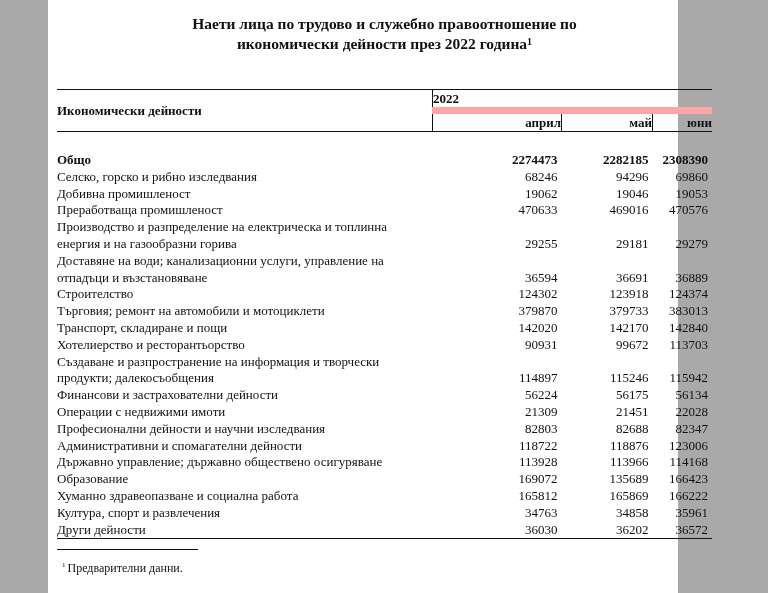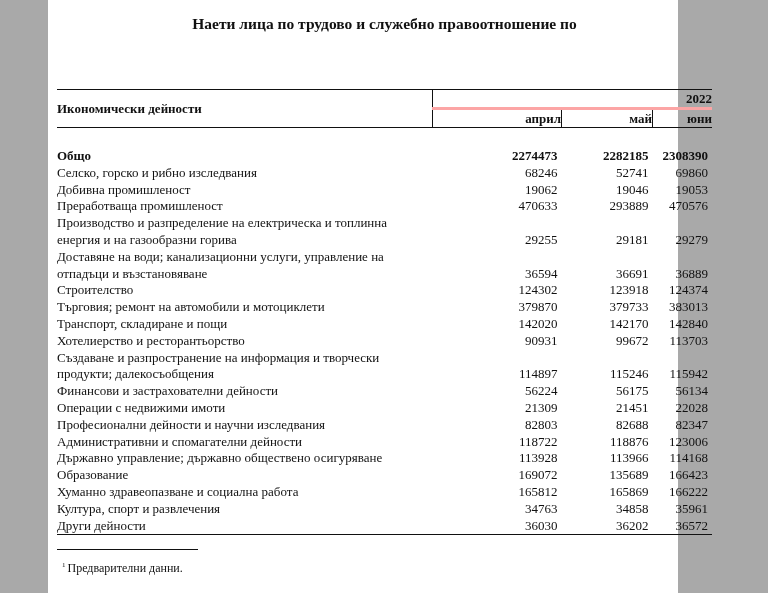--- a/index.html
+++ b/index.html
@@ -27,22 +27,22 @@
     border-collapse: collapse; font-size: 13px;
   }
   table.data td, table.data th { padding: 0; }
   th.act {
     text-align: left; font-weight: bold; padding-left: 0; vertical-align: middle;
     border-top: 1.5px solid #111; border-bottom: 1.5px solid #111;
     width: 375px; height: 36px;
   }
   th.year {
     border-top: 1.5px solid #111; border-left: 1px solid #111;
-    border-bottom: 3px solid #fca5a5;
-    text-align: right; font-weight: bold; height: 17px;
+    border-bottom: 7px solid #fca5a5;
+    text-align: left; font-weight: bold; height: 17px;
   }
   th.mon {
     text-align: right; font-weight: bold; padding-right: 4px;
     border-left: 1px solid #111; border-bottom: 1.5px solid #111; height: 17px;
   }
   th.mon.first { width: 88px; padding-left: 40px; }
   th.mon.second { width: 90px; }
   tr.spacer td { height: 20px; }
   tr.row td { vertical-align: bottom; line-height: 16.8px; }
   tr.row td.lbl { padding-left: 0; padding-right: 6px; }
@@ -56,20 +56,21 @@
     position: absolute; left: 14px; top: 561px; font-size: 12px;
   }
   .footnote sup { font-size: 7px; vertical-align: top; margin-right: 2px; }
 </style>
 </head>
 <body>
 
 <div class="page">
   <div class="title">
     <div>Наети лица по трудово и служебно правоотношение по</div>
+    <div><span>икономически дейности през 2022 година</span><sup>1</sup></div>
   </div>
 
 
   <table class="data">
     <thead>
       <tr>
         <th class="act" rowspan="2">Икономически дейности</th>
         <th class="year" colspan="3">2022</th>
       </tr>
       <tr>
@@ -84,33 +85,33 @@
         </tr>
     <tr class="row bold">
           <td class="lbl">Общо</td>
           <td class="num">2274473</td>
           <td class="num">2282185</td>
           <td class="num">2308390</td>
         </tr>
         <tr class="row">
           <td class="lbl">Селско, горско и рибно изследвания</td>
           <td class="num">68246</td>
-          <td class="num">52741</td>
+          <td class="num">94296</td>
           <td class="num">69860</td>
         </tr>
         <tr class="row">
           <td class="lbl">Добивна промишленост</td>
           <td class="num">19062</td>
           <td class="num">19046</td>
           <td class="num">19053</td>
         </tr>
         <tr class="row">
           <td class="lbl">Преработваща промишленост</td>
           <td class="num">470633</td>
-          <td class="num">293889</td>
+          <td class="num">469016</td>
           <td class="num">470576</td>
         </tr>
         <tr class="row">
           <td class="lbl">Производство и разпределение на електрическа и топлинна енергия и на газообразни горива</td>
           <td class="num">29255</td>
           <td class="num">29181</td>
           <td class="num">29279</td>
         </tr>
         <tr class="row">
           <td class="lbl">Доставяне на води; канализационни услуги, управление на отпадъци и възстановяване</td>

